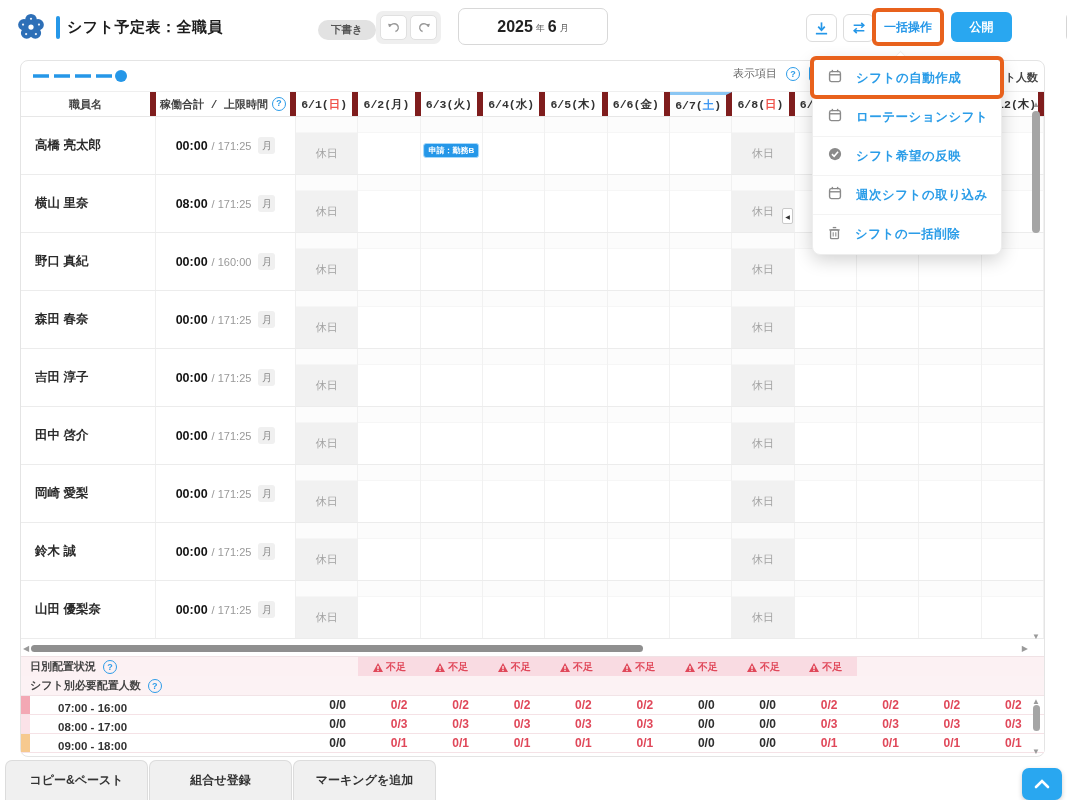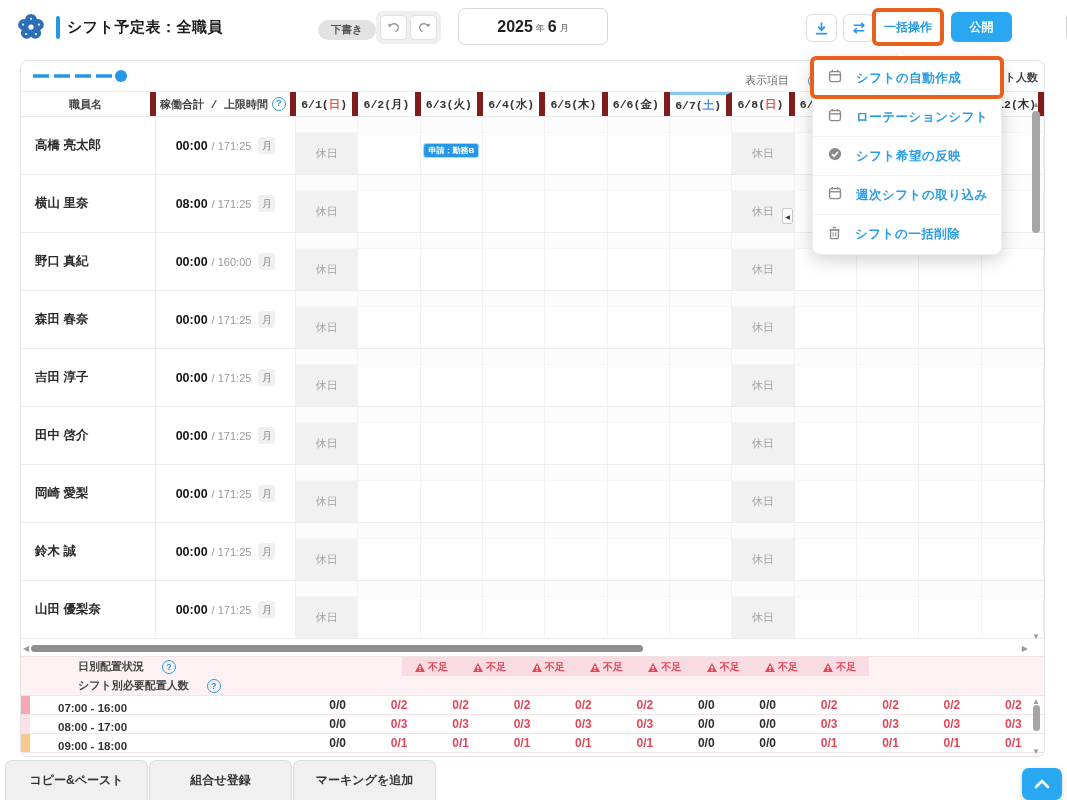--- a/index.html
+++ b/index.html
@@ -29,21 +29,21 @@
   #save-btn { position:absolute; left:1066px; top:12px; width:40px; height:30px; background:#fff;
     border:1px solid #d5d5d5; border-radius:6px; color:#333; font-size:12px; font-weight:bold;
     display:flex; align-items:center; justify-content:center; }
   .orange-box { position:absolute; border:4px solid #e8611c; border-radius:6px; z-index:70; pointer-events:none; }
 
   
   #card { position:absolute; left:20px; top:60px; width:1025px; height:697px;
     border:1px solid #e4e4e4; border-radius:8px; background:#fff; }
   #card-strip { position:absolute; left:0; top:0; width:100%; height:30px; }
   #zoom-slider { position:absolute; left:8px; top:7px; }
-  #display-items { position:absolute; left:712px; top:12px; display:flex; align-items:center; gap:19px;margin-left:12px; }
+  #display-items { position:absolute; left:712px; top:5px; display:flex; align-items:center; gap:9px; }
   #display-items-label { font-size:11px; color:#666; }
   #shift-count-label { position:absolute; right:6px; top:9px; font-size:11px; color:#444; font-weight:bold; }
   .qmark { width:14px; height:14px; border:1.4px solid #2d9ce8; border-radius:50%; color:#2d9ce8;
     font-size:9px; font-weight:bold; display:inline-flex; align-items:center; justify-content:center; flex:0 0 auto; }
   .bluecheck { width:15px; height:15px; background:#2d9ce8; border-radius:3px; display:inline-flex; align-items:center; justify-content:center; }
 
   
   .grid-row { display:flex; width:100%; }
   .c-staff { width:135px; flex:0 0 135px; }
   .c-hours { width:140px; flex:0 0 140px; }
@@ -73,21 +73,21 @@
 
   
   #hscroll-thumb { position:absolute; left:10px; top:584px; width:612px; height:7px; background:#8f8f8f; border-radius:4px; }
   #vscroll-thumb { position:absolute; right:4px; top:50px; width:8px; height:122px; background:#a5a5a5; border-radius:4px; }
   #vscroll2-thumb { position:absolute; right:4px; top:644px; width:7px; height:26px; background:#a5a5a5; border-radius:4px; }
   .tri { font-size:8px; color:#9a9a9a; line-height:1; position:absolute; }
 
   
   #bottom-panel { position:absolute; left:0; top:595px; width:100%; }
   #status-row { height:20px; background:#fcf1f3; border-top:1px solid #f0e2e5; }
-  .status-label { display:flex; align-items:center; gap:18px; padding-left:9px; font-size:11px; font-weight:bold; color:#444;margin-left:48px; }
+  .status-label { display:flex; align-items:center; gap:7px; padding-left:9px; font-size:11px; font-weight:bold; color:#444; }
   .status-cell { display:flex; align-items:center; justify-content:center; gap:3px; }
   .status-cell.short { background:#f9dbe2; }
   .short-text { font-size:10px; font-weight:bold; color:#e0485a; }
   #req-row { height:20px; background:#fcf2f4; border-bottom:1px solid #f2e4e7; }
   .shift-row { height:19px; background:#fff; border-bottom:1px solid #f5e2e6; position:relative; }
   .stripe { position:absolute; left:0; top:0; width:9px; height:100%; }
   .time-label { display:flex; align-items:flex-end; padding-left:26px; font-size:11.5px; font-weight:bold; color:#333;margin-left:11px; }
   .val-cell { display:flex; align-items:center; justify-content:center; font-size:12px; font-weight:bold; }
   .val-red { color:#e0485a; } .val-black { color:#2e2e2e; }
 

